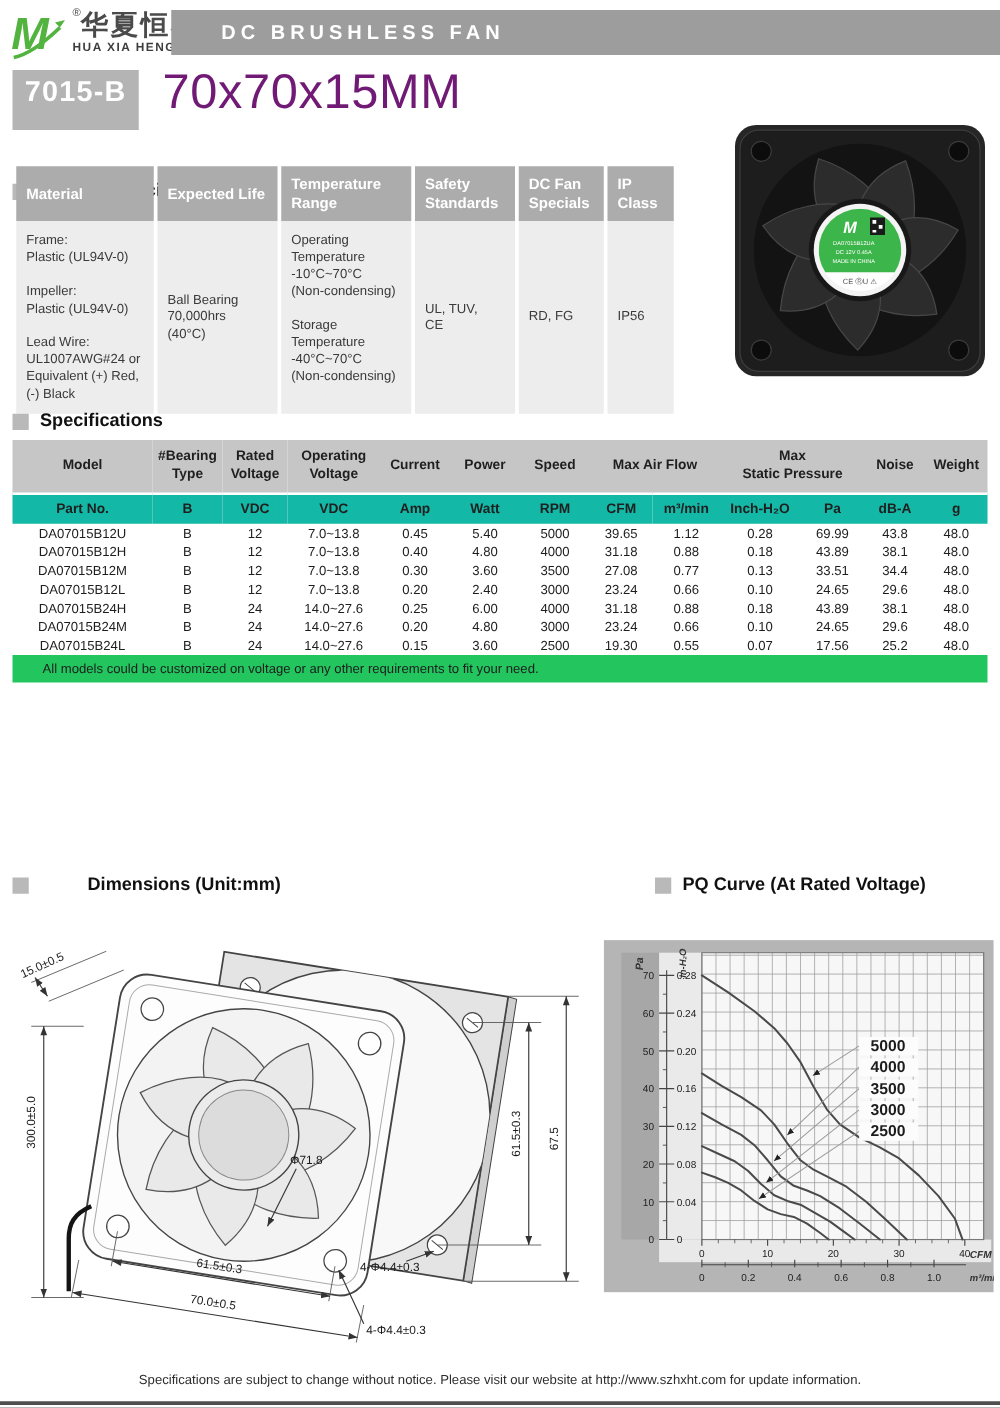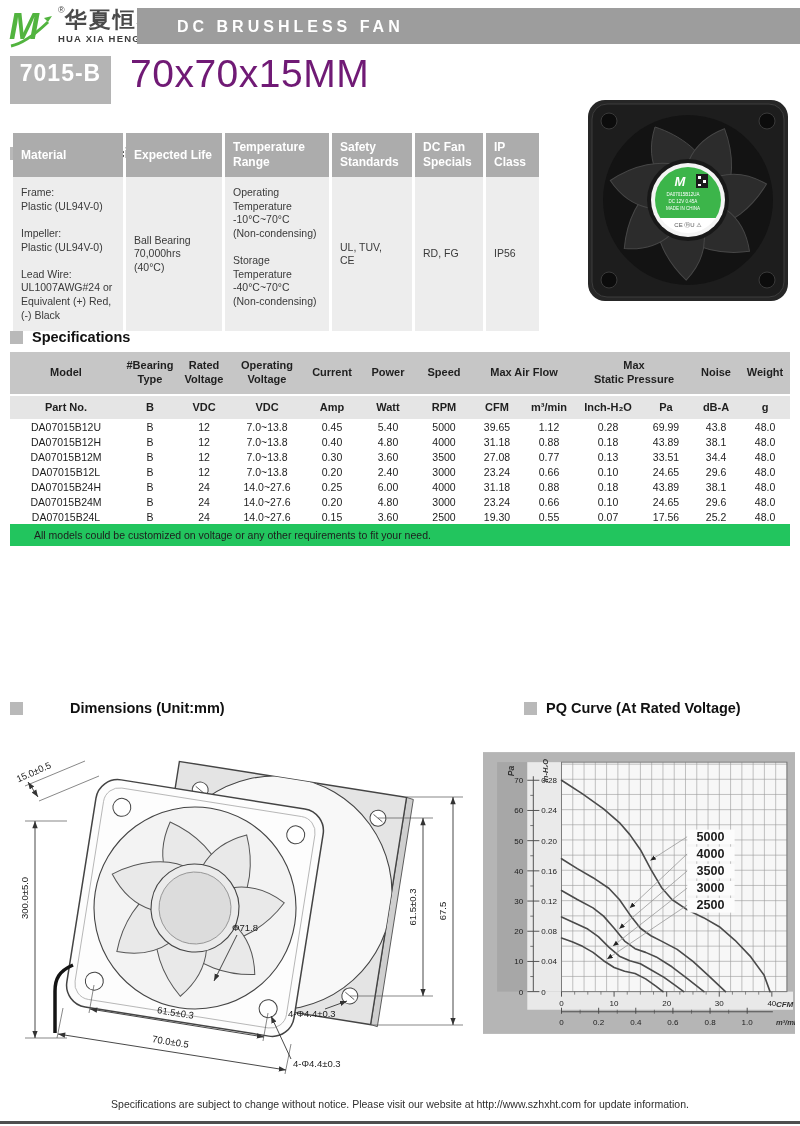--- a/index.html
+++ b/index.html
@@ -25,21 +25,21 @@
   .gtable{position:absolute;left:10px;top:133px;width:532px;border-spacing:3px 0;table-layout:fixed;}
   .gtable th{background:#acacac;color:#fff;font-size:12px;font-weight:bold;text-align:left;
              padding:5px 8px;height:34px;vertical-align:middle;line-height:1.25;}
   .gtable td{background:#ededed;font-size:10.5px;color:#3a3a3a;padding:9px 8px;vertical-align:middle;
              white-space:pre-line;line-height:1.3;}
   .gtable td.vtop{vertical-align:top;}
   
   .stable{position:absolute;left:10px;top:352px;width:780px;border-collapse:collapse;table-layout:fixed;}
   .stable th{font-size:11px;font-weight:600;color:#1f1f1f;white-space:pre-line;line-height:1.25;}
   .stable .h1 th{background:#c6c6c6;height:40px;border-bottom:2px solid #fff;}
-  .stable .h2 th{background:#e5e5e5;height:21px;font-weight:600;}
+  .stable .h2 th{background:#14b8a6;height:21px;font-weight:600;}
   .stable td{font-size:10.5px;color:#1d1d1d;text-align:center;height:15px;padding:0;}
   .stable .note td{background:#22c55e;text-align:left;padding:5px 0 5px 24px;height:auto;}
   
   .footer{position:absolute;left:0;top:1098px;width:100%;text-align:center;font-size:10.5px;color:#2e2e2e;}
   .botbar{position:absolute;left:0;top:1121px;width:100%;height:3px;background:#4f4f4f;}
   svg text{font-family:"Liberation Sans",sans-serif;}
 </style>
 </head>
 <body>
 

